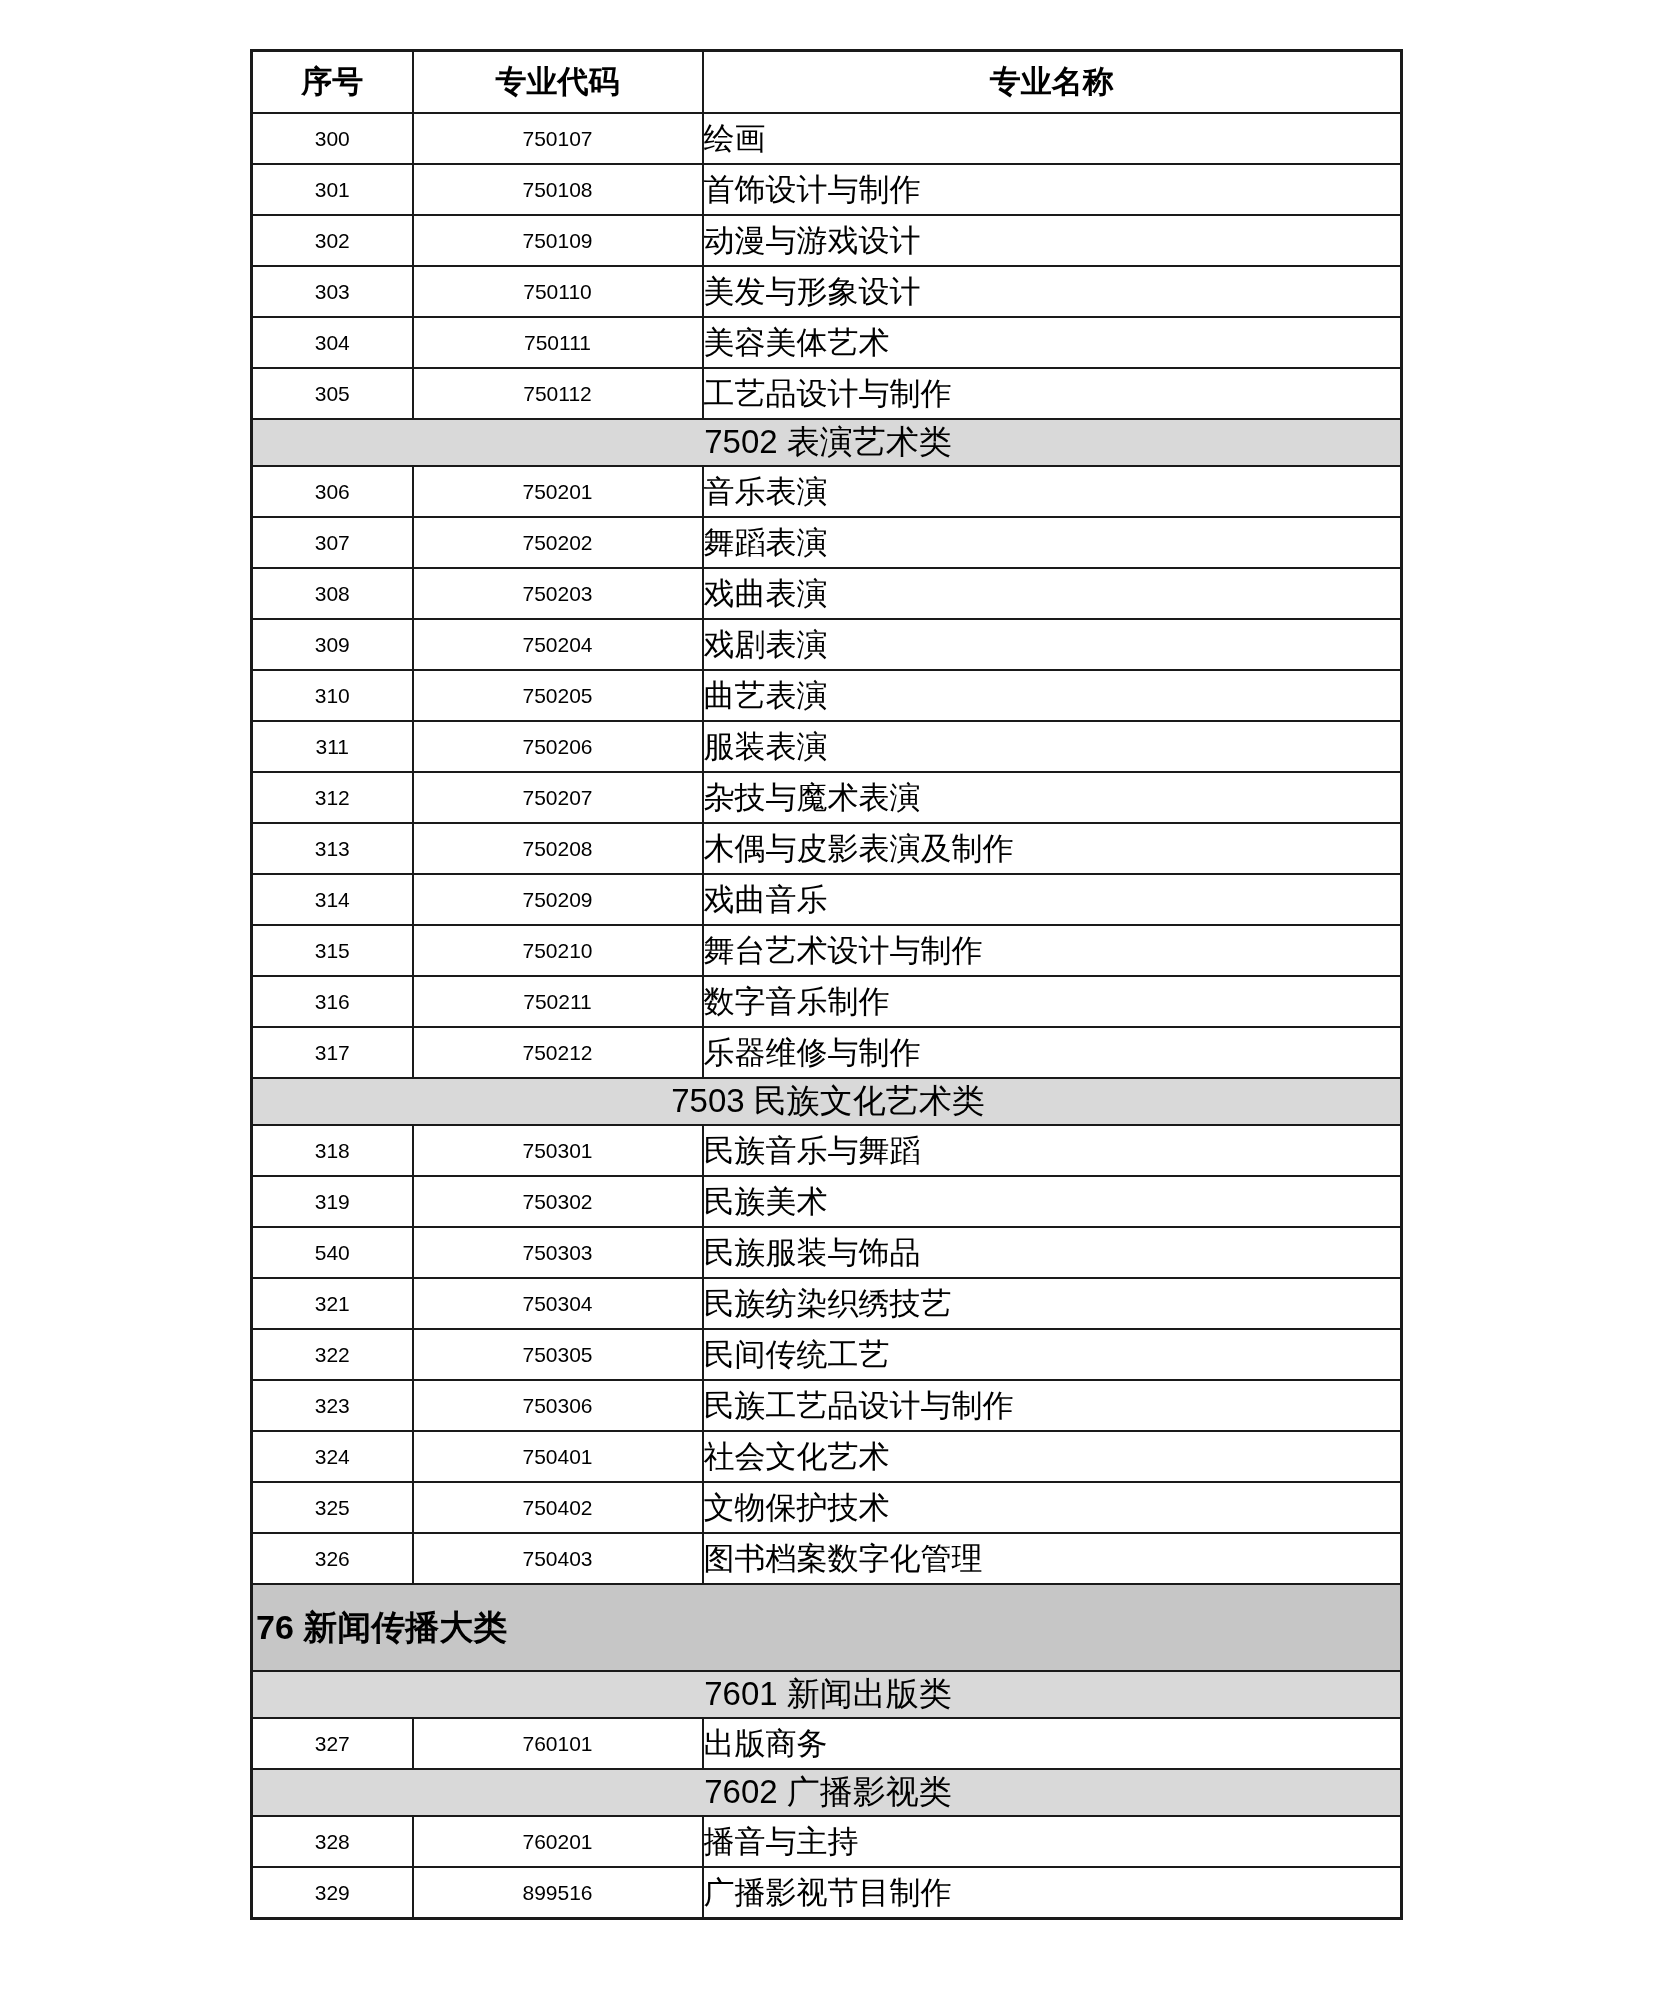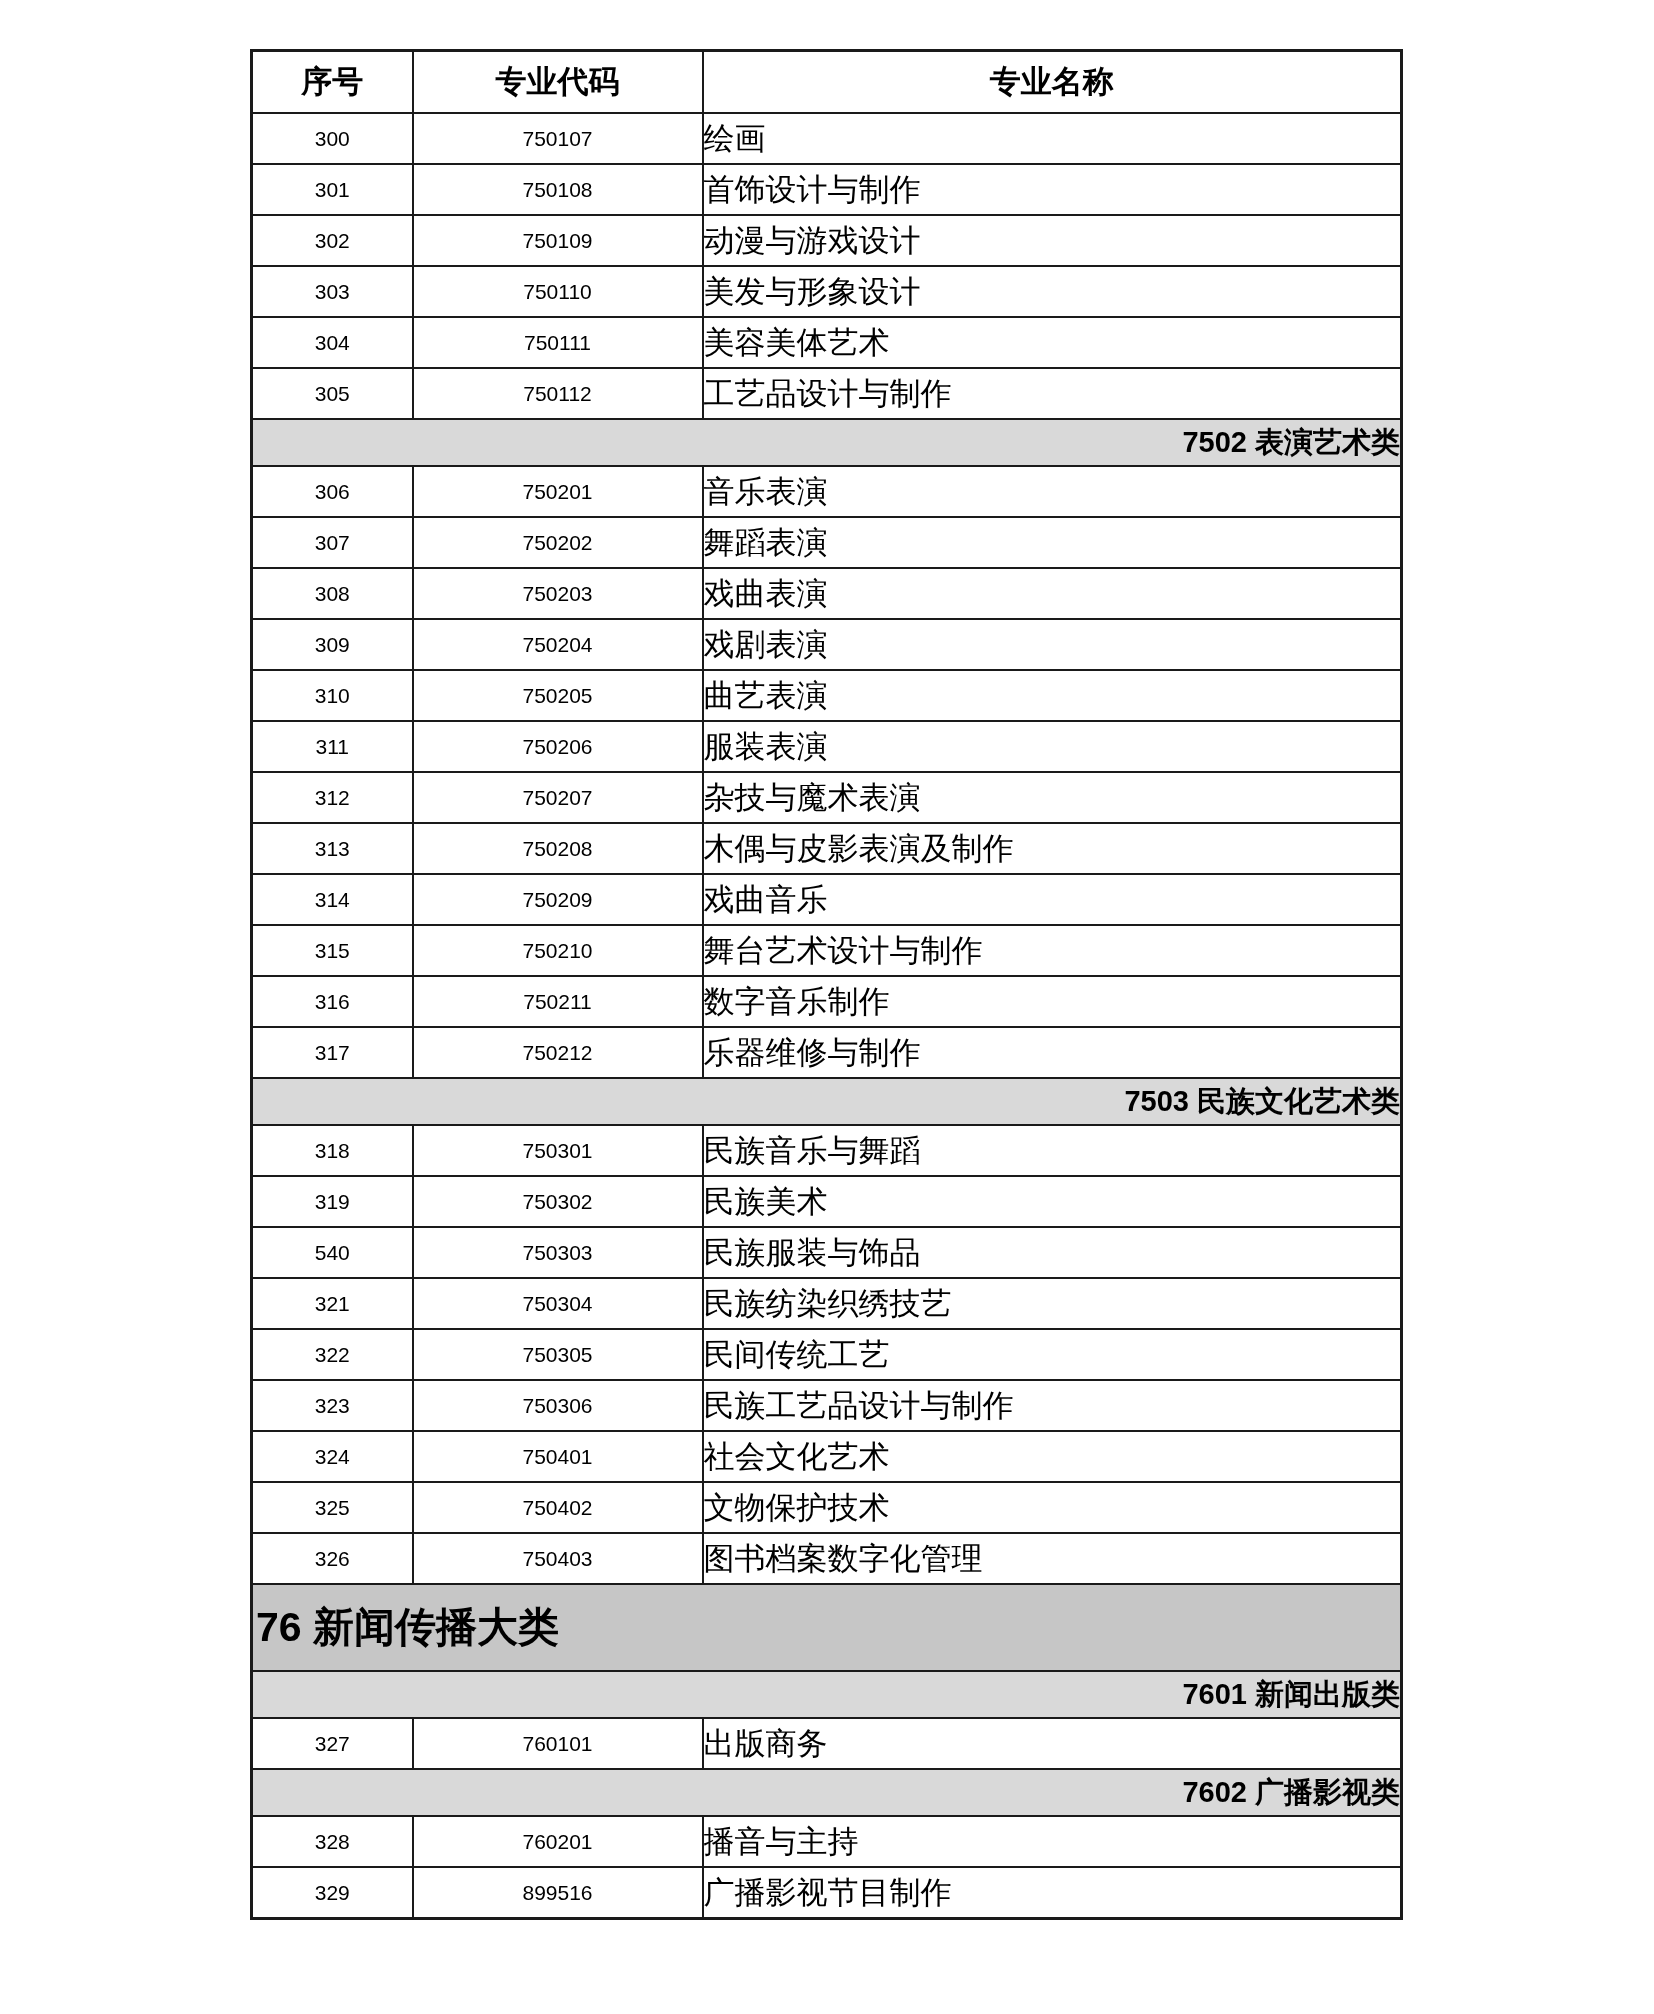--- a/index.html
+++ b/index.html
@@ -51,29 +51,29 @@
   }
   td.cell-name {
     font-family: "Liberation Serif", "DejaVu Serif", serif;
     font-size: 31px;
     text-align: left;
     padding-left: 4px;
   }
   tr.section-row td {
     height: 45px;
     background: var(--section-bg, #d9d9d9);
-    font-size: 29px;
-    font-weight: bold;
-    text-align: right;
+    font-size: 33px;
+    font-weight: normal;
+    text-align: center;
     padding-left: 3px;
   }
   tr.major-section-row td {
     height: 85px;
     background: var(--major-section-bg, #c6c6c6);
-    font-size: 41px;
+    font-size: 34px;
     font-weight: bold;
     text-align: left;
     padding-left: 3px;
   }
 </style>
 </head>
 <body>
 
 <div class="page">
   <table class="majors">

